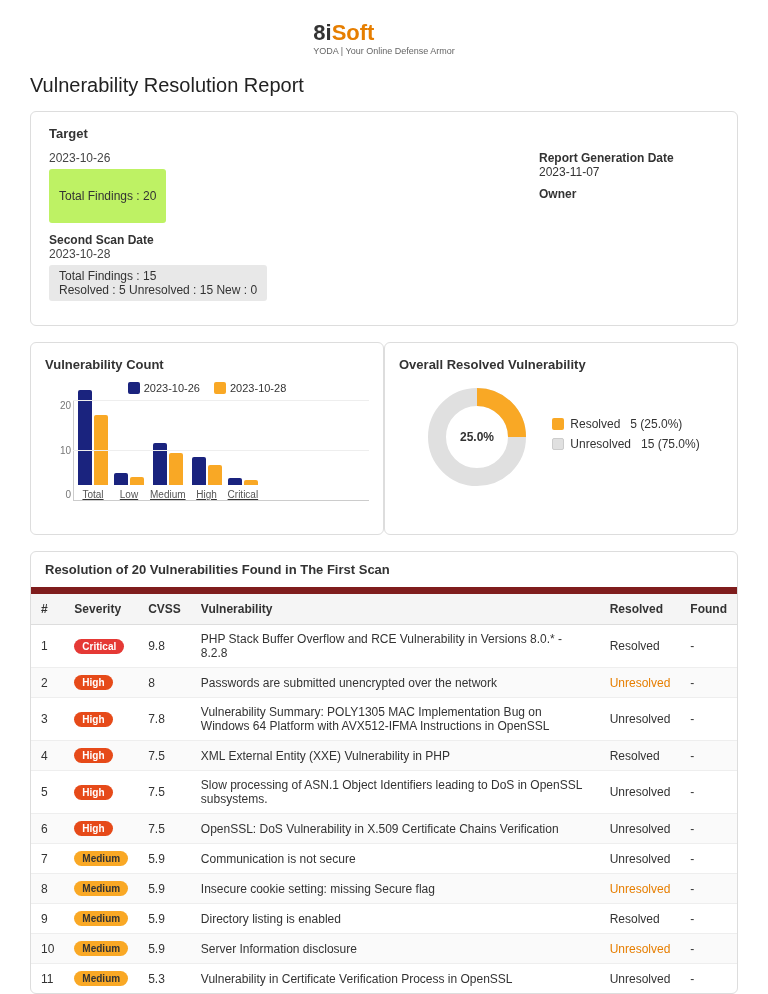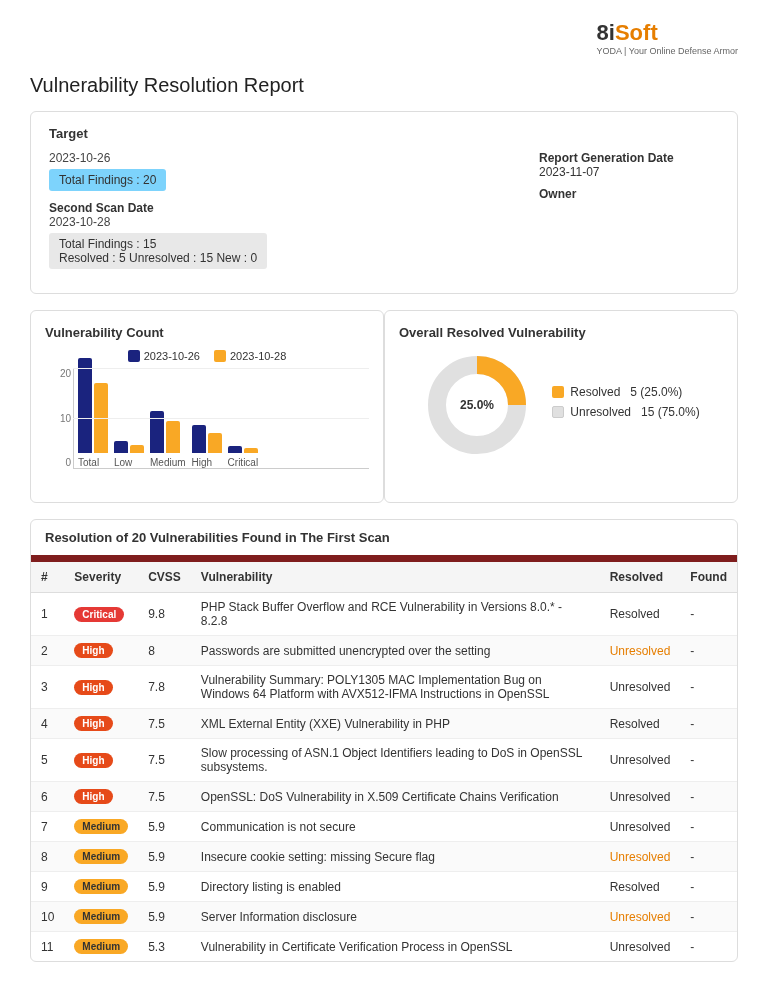--- a/index.html
+++ b/index.html
@@ -7,21 +7,21 @@
       font-family: Arial, sans-serif;
       background: #fff;
       color: #333;
       font-size: 13px;
       padding: 20px 30px;
       width: 768px;
       min-height: 994px;
     }
     .header-logo {
       display: flex;
-      justify-content: flex-end;
+      justify-content: center;
       margin-bottom: 10px;
     }
     .logo-text {
       font-size: 22px;
       font-weight: bold;
       color: #e67e00;
     }
     .logo-text span {
       color: #333;
     }
@@ -62,23 +62,23 @@
     .scan-entry .scan-label {
       font-weight: bold;
       font-size: 12px;
     }
     .scan-entry .scan-date {
       font-size: 12px;
       color: #444;
     }
     .findings-badge {
       display: inline-block;
-      background: #7dd3fc;
+      background: #bef264;
       border-radius: 3px;
-      padding: 4px 10px;
+      padding: 20px 10px;
       font-size: 12px;
       margin-top: 4px;
     }
     .findings-detail {
       background: #e8e8e8;
       border-radius: 3px;
       padding: 4px 10px;
       font-size: 12px;
       margin-top: 4px;
       display: inline-block;
@@ -139,21 +139,22 @@
     }
     .bar-label {
       font-size: 10px;
       text-align: center;
       margin-top: 4px;
       color: #555;
     }
     .bar-group-wrap {
       display: flex;
       flex-direction: column;
-      align-items: flex-start;
+      align-items: center;
+      text-decoration: underline;
     }
     .donut-area {
       display: flex;
       align-items: center;
       justify-content: center;
       gap: 20px;
       margin-top: 10px;
     }
     .donut-svg {
       width: 110px;
@@ -391,21 +392,21 @@
     <td><span class="severity-badge sev-critical">Critical</span></td>
     <td>9.8</td>
     <td>PHP Stack Buffer Overflow and RCE Vulnerability in Versions 8.0.* - 8.2.8</td>
     <td class="status-resolved">Resolved</td>
     <td>-</td>
   </tr>
         <tr>
     <td>2</td>
     <td><span class="severity-badge sev-high">High</span></td>
     <td>8</td>
-    <td>Passwords are submitted unencrypted over the setting</td>
+    <td>Passwords are submitted unencrypted over the network</td>
     <td class="status-unresolved">Unresolved</td>
     <td>-</td>
   </tr>
         <tr>
     <td>3</td>
     <td><span class="severity-badge sev-high">High</span></td>
     <td>7.8</td>
     <td>Vulnerability Summary: POLY1305 MAC Implementation Bug on Windows 64 Platform with AVX512-IFMA Instructions in OpenSSL</td>
     <td class="status-resolved">Unresolved</td>
     <td>-</td>

